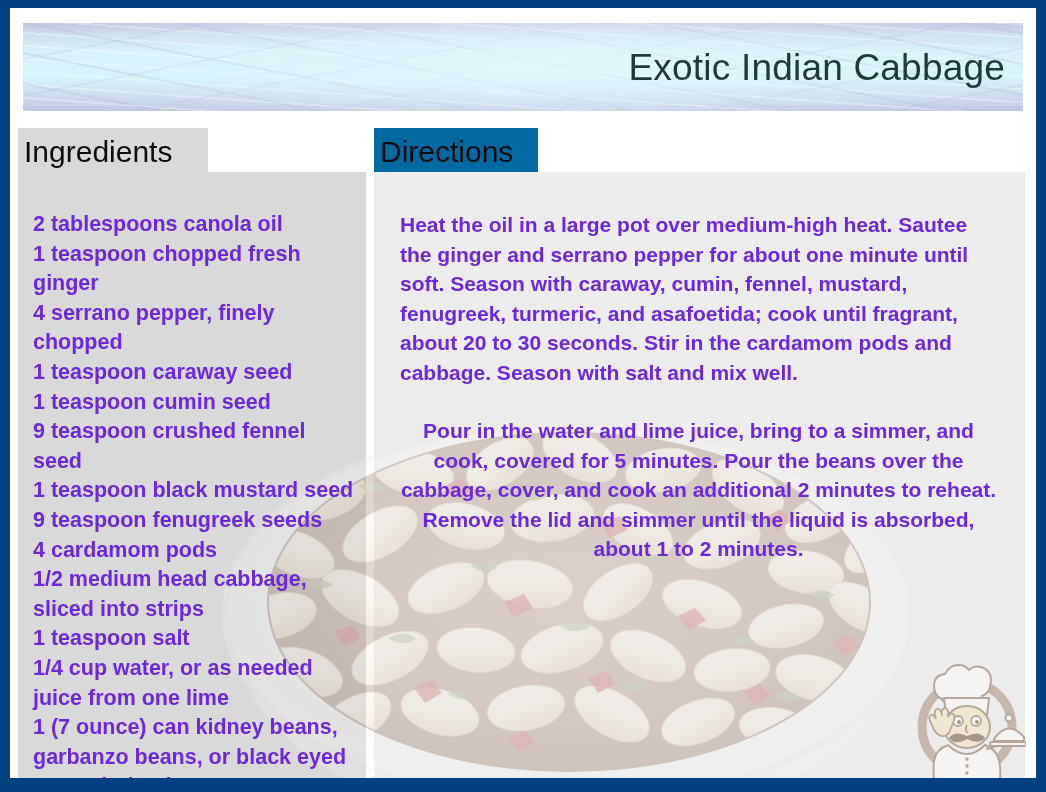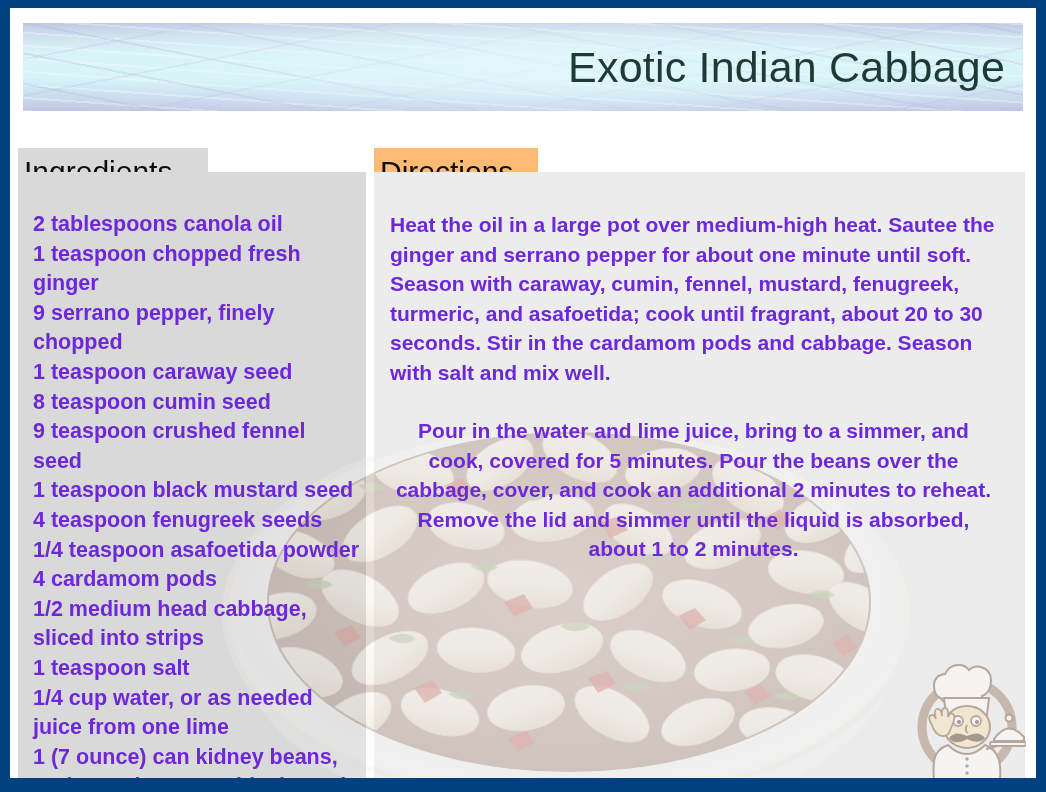--- a/index.html
+++ b/index.html
@@ -77,62 +77,61 @@
     background: radial-gradient(ellipse 70% 140% at 52% 50%,
                  rgba(226,248,252,0.85) 0%,
                  rgba(226,248,252,0.25) 45%,
                  rgba(226,248,252,0) 75%);
   }
   #recipe-title {
     position: absolute;
     right: 18px;
     top: 50%;
     transform: translateY(-50%);
-    font-size: 43px;
+    font-size: 37px;
     line-height: 1;
     color: #1d3a37;
     letter-spacing: 0.2px;
     white-space: nowrap;
   }
 
   
   .section {
     position: absolute;
   }
   .tab {
     position: absolute;
     top: 0;
     left: 0;
     height: 44px;
     box-sizing: border-box;
     padding: 3px 0 0 6px;
     display: flex;
     align-items: center;
-    margin-top: 20px;
   }
   .tab-label {
     font-size: 30px;
     color: #0d0d0d;
     line-height: 1;
   }
   .panel {
     position: absolute;
     top: 44px;
     left: 0;
     box-sizing: border-box;
   }
 
   
   #sec-ingredients { left: 8px; top: 120px; width: 348px; height: 660px; }
   #sec-ingredients .tab   { width: 190px; background: #d9d9d9; }
   #sec-ingredients .panel { width: 348px; height: 616px; background: #d9d9d9; }
 
   
   #sec-directions { left: 364px; top: 120px; width: 651px; height: 660px; }
-  #sec-directions .tab   { width: 164px; background: #fdba74; }
+  #sec-directions .tab   { width: 164px; background: #0369a1; }
   #sec-directions .panel { width: 651px; height: 616px; background: #ececec; }
 
   .body-text {
     position: relative;
     z-index: 3;
     color: #6d28d9;
     font-weight: bold;
   }
   #ingredient-list {
     margin: 0;
@@ -141,21 +140,21 @@
     font-size: 21.5px;
     line-height: 29.6px;
   }
   #ingredient-list li { margin: 0; }
 
   #directions-body {
     padding: 38px 28px 0 10px;
     font-size: 21px;
     line-height: 29.5px;
   }
-  #directions-body p { margin: 0 0 29px 6px; }
+  #directions-body p { margin: 0 0 29px 16px; }
   #directions-body p:last-child { margin-bottom: 0; text-align: center; }
 
   
   #food-photo {
     position: absolute;
     left: 198px;
     top: 418px;
     width: 722px;
     height: 380px;
     z-index: 2;
@@ -297,27 +296,26 @@
     </div>
 
     <div class="section" id="sec-ingredients">
       <div class="tab">
         <span class="tab-label">Ingredients</span>
       </div>
       <div class="panel">
         <ul id="ingredient-list" class="body-text">
           <li>2 tablespoons canola oil</li>
           <li>1 teaspoon chopped fresh ginger</li>
-          <li>9 serrano pepper, finely chopped</li>
+          <li>4 serrano pepper, finely chopped</li>
           <li>1 teaspoon caraway seed</li>
-          <li>8 teaspoon cumin seed</li>
+          <li>1 teaspoon cumin seed</li>
           <li>9 teaspoon crushed fennel seed</li>
           <li>1 teaspoon black mustard seed</li>
-          <li>4 teaspoon fenugreek seeds</li>
-          <li>1/4 teaspoon asafoetida powder</li>
+          <li>9 teaspoon fenugreek seeds</li>
           <li>4 cardamom pods</li>
           <li>1/2 medium head cabbage, sliced into strips</li>
           <li>1 teaspoon salt</li>
           <li>1/4 cup water, or as needed</li>
           <li>juice from one lime</li>
           <li>1 (7 ounce) can kidney beans, garbanzo beans, or black eyed peas, drained</li>
         </ul>
       </div>
     </div>
 

